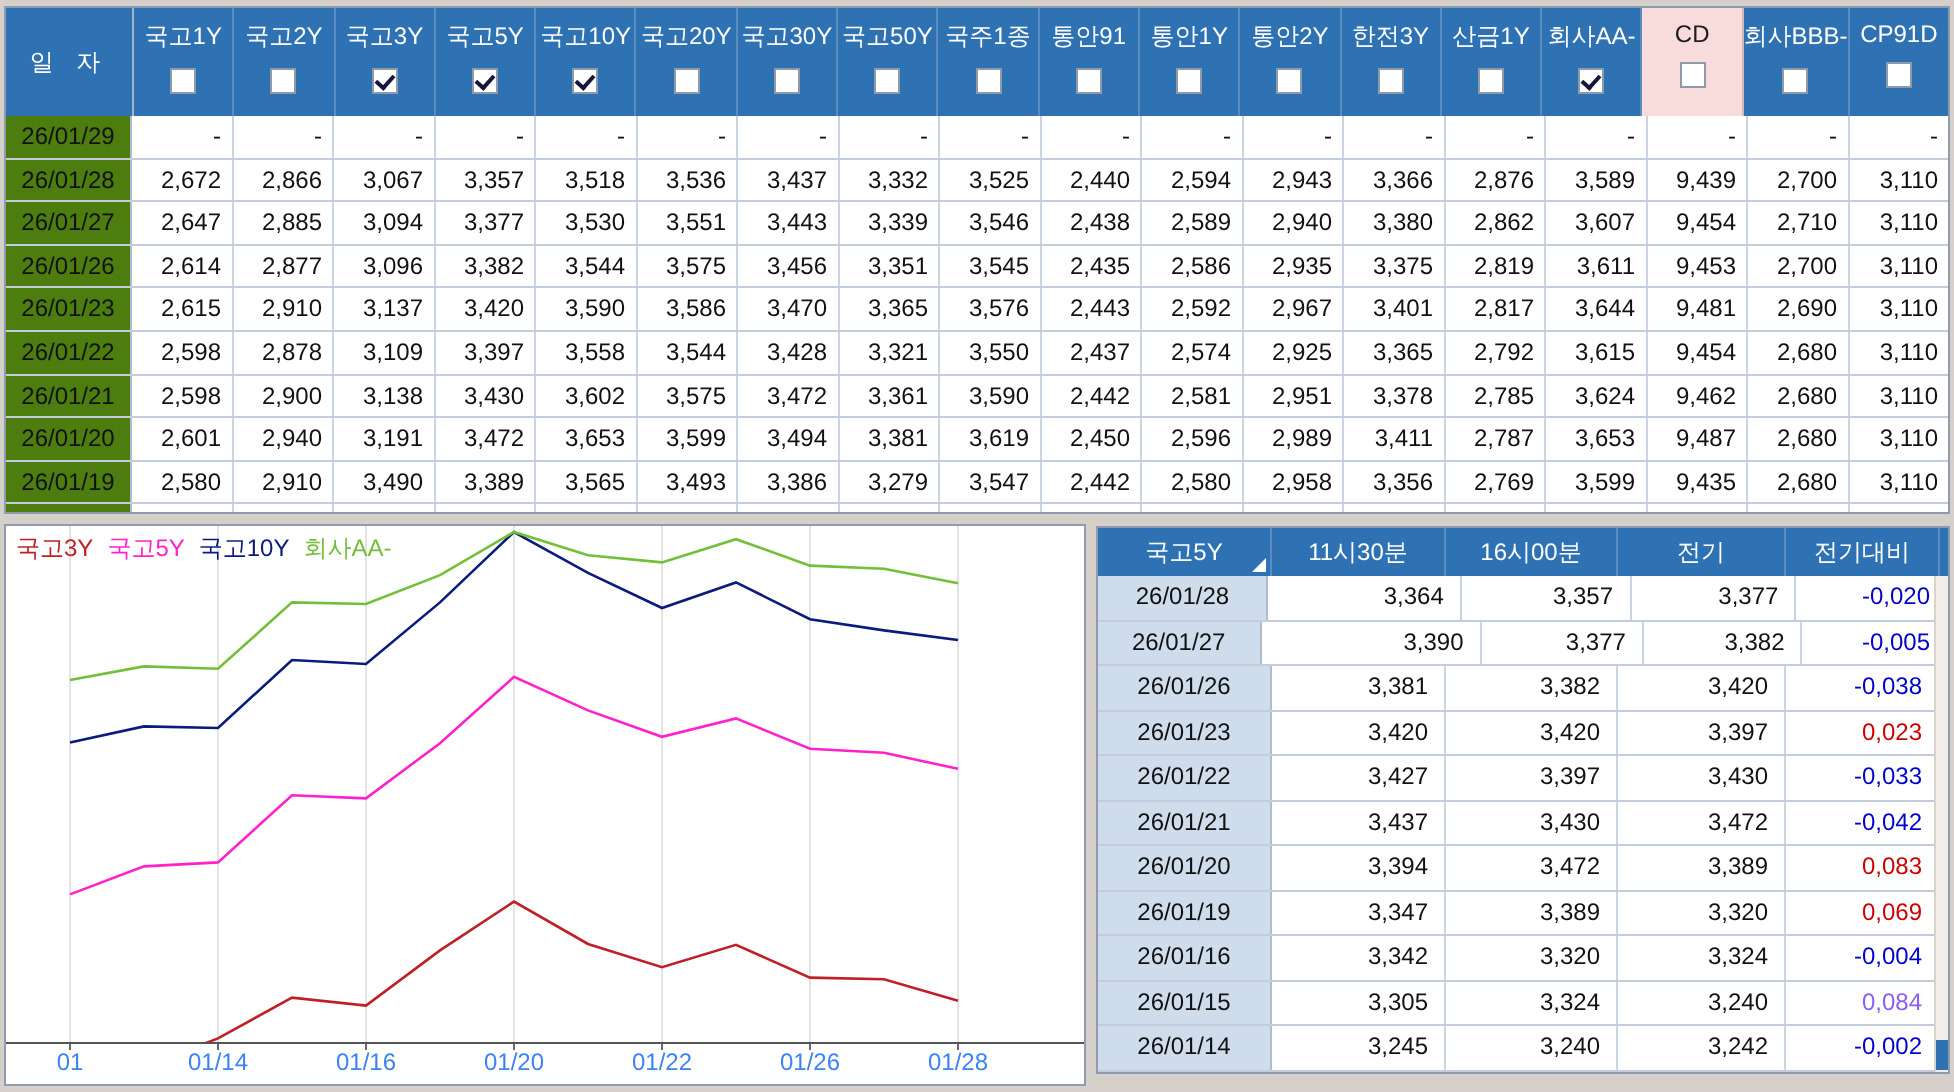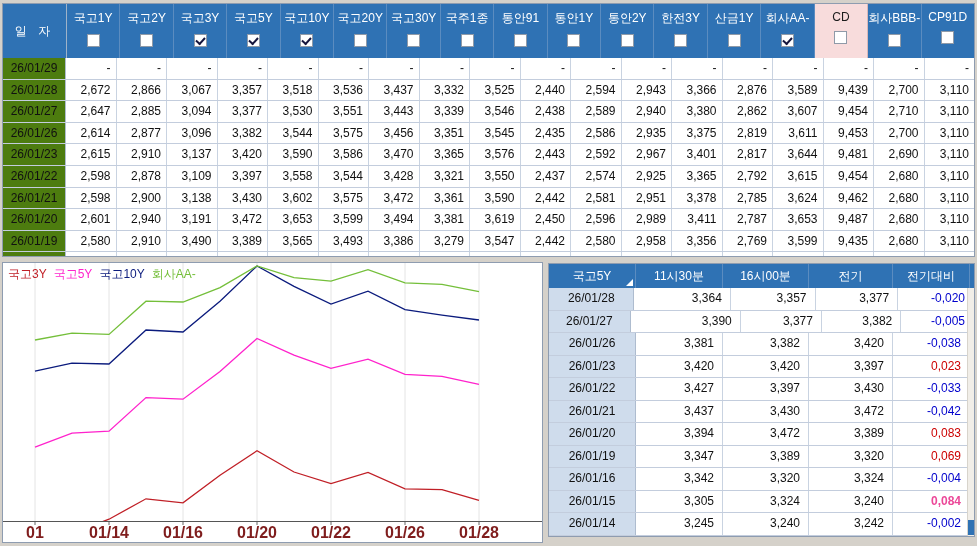--- a/index.html
+++ b/index.html
@@ -27,21 +27,21 @@
     text-align:center;line-height:20.5px;box-sizing:border-box;}
   .tt-cell{flex:1;border-right:1px solid #c9d3e1;text-align:right;padding-right:5px;
     line-height:20.5px;box-sizing:border-box;overflow:hidden;}
   .tt-cell:last-child{border-right:none;}
 
   
   #chart-svg{position:absolute;left:0;top:0;}
   #legend{position:absolute;left:5px;top:3px;white-space:nowrap;}
   #legend span{margin-right:7px;font-size:12px;}
   #x-labels{position:absolute;left:0;top:260px;width:539px;height:19px;overflow:hidden;}
-  #x-labels span{position:absolute;top:1px;transform:translateX(-50%);color:#7f1d1d;font-size:16px;white-space:nowrap;font-weight:bold;}
+  #x-labels span{position:absolute;top:1px;transform:translateX(-50%);color:#3b82f6;font-size:12px;white-space:nowrap;}
 
   
   #dt-head{display:flex;height:24px;background:#2f72b4;color:#fff;box-sizing:border-box;}
   .dt-hcell{display:flex;align-items:center;justify-content:center;border-right:1px solid #5b8cc0;
     box-sizing:border-box;position:relative;}
   .dt-corner{position:absolute;right:2px;bottom:2px;width:0;height:0;
     border-left:7px solid transparent;border-bottom:7px solid #fff;}
   .dt-row{display:flex;height:22.5px;box-sizing:border-box;border-bottom:1px solid #c3cddd;background:#fff;}
   .dt-date{background:#cfdcec;border-right:1px solid #aebccf;text-align:center;line-height:21.5px;box-sizing:border-box;}
   .dt-cell{border-right:1px solid #c9d3e1;text-align:right;padding-right:8px;line-height:21.5px;box-sizing:border-box;}
@@ -76,20 +76,24 @@
           <div class="tt-hcell">
             <span>국고10Y</span>
             <div class="cb on"></div>
           </div>
           <div class="tt-hcell">
             <span>국고20Y</span>
             <div class="cb"></div>
           </div>
           <div class="tt-hcell">
             <span>국고30Y</span>
+            <div class="cb"></div>
+          </div>
+          <div class="tt-hcell">
+            <span>국고50Y</span>
             <div class="cb"></div>
           </div>
           <div class="tt-hcell">
             <span>국주1종</span>
             <div class="cb"></div>
           </div>
           <div class="tt-hcell">
             <span>통안91</span>
             <div class="cb"></div>
           </div>
@@ -450,21 +454,21 @@
           <div class="dt-cell" style="width: 87px;">3,342</div>
           <div class="dt-cell" style="width: 86px;">3,320</div>
           <div class="dt-cell" style="width: 84px;">3,324</div>
           <div class="dt-cell" style="width: 77px; color: rgb(0, 0, 204);">-0,004</div>
         </div>
         <div class="dt-row">
           <div class="dt-date" style="width: 87px;">26/01/15</div>
           <div class="dt-cell" style="width: 87px;">3,305</div>
           <div class="dt-cell" style="width: 86px;">3,324</div>
           <div class="dt-cell" style="width: 84px;">3,240</div>
-          <div class="dt-cell" style="width: 77px; color: #ec4899; font-weight: bold;">0,084</div>
+          <div class="dt-cell" style="width: 77px; color: #8b5cf6;">0,084</div>
         </div>
         <div class="dt-row">
           <div class="dt-date" style="width: 87px;">26/01/14</div>
           <div class="dt-cell" style="width: 87px;">3,245</div>
           <div class="dt-cell" style="width: 86px;">3,240</div>
           <div class="dt-cell" style="width: 84px;">3,242</div>
           <div class="dt-cell" style="width: 77px; color: rgb(0, 0, 204);">-0,002</div>
         </div>
       </div>
     <div id="dt-scroll">

